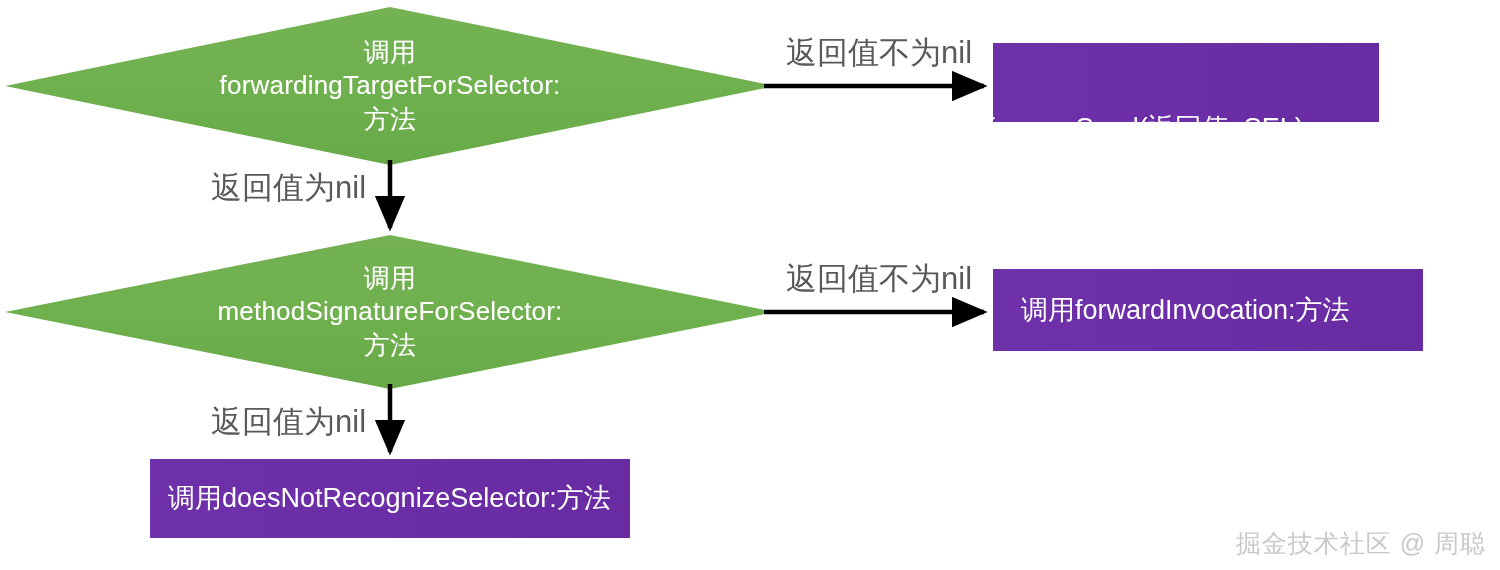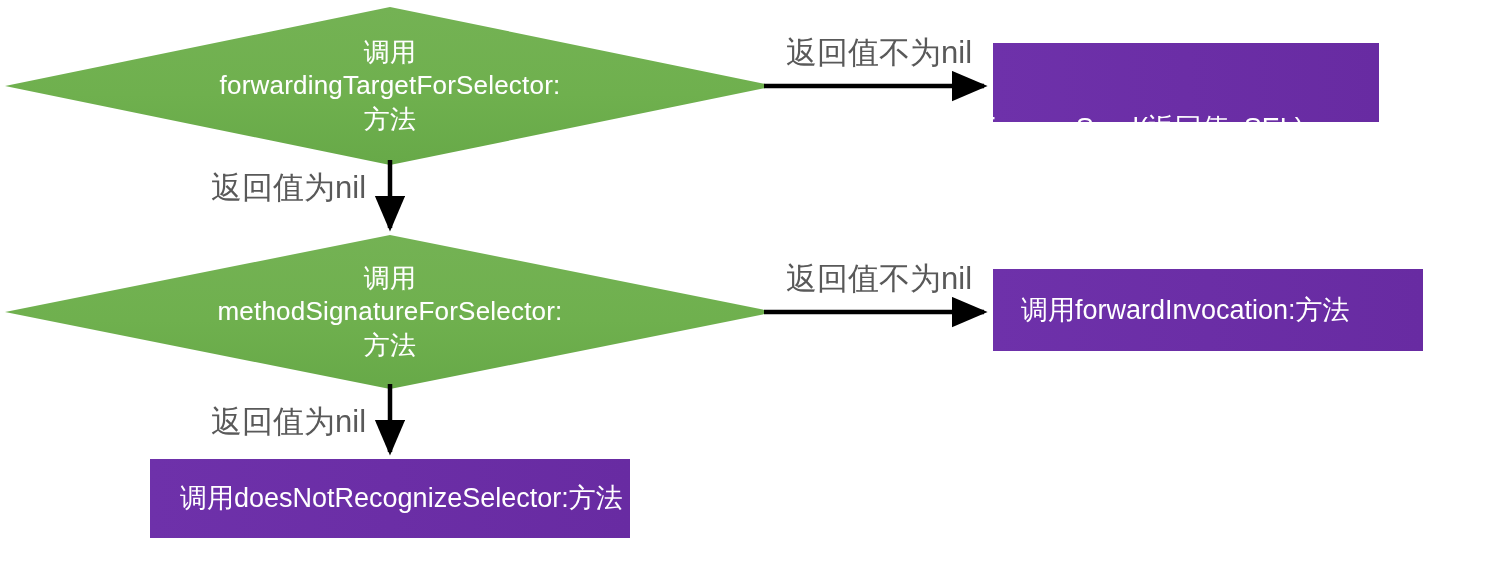--- a/index.html
+++ b/index.html
@@ -139,26 +139,27 @@
   <div class="node-decision" style="left:55px; top:235px; width:670px; height:154px;">
     <span class="node-text">调用
 methodSignatureForSelector:
 方法</span>
   </div>
 
   <div class="node-process" style="left:993px; top:269px; width:430px; height:82px; ">
     <span>调用forwardInvocation:方法</span>
   </div>
 
-  <div class="node-process" style="left:150px; top:459px; width:480px; height:79px; padding-left:30px;">
+  <div class="node-process" style="left:150px; top:459px; width:480px; height:79px; padding-left:18px;">
     <span>调用doesNotRecognizeSelector:方法</span>
   </div>
 
   <div class="edge-label" style="left:786px; top:36px;">返回值不为nil</div>
 
   <div class="edge-label" style="left:211px; top:171px;">返回值为nil</div>
 
   <div class="edge-label" style="left:786px; top:262px;">返回值不为nil</div>
 
   <div class="edge-label" style="left:211px; top:405px;">返回值为nil</div>
 
+  <div id="watermark">掘金技术社区 @ 周聪</div>
 
 </div>
 
 </body></html>

